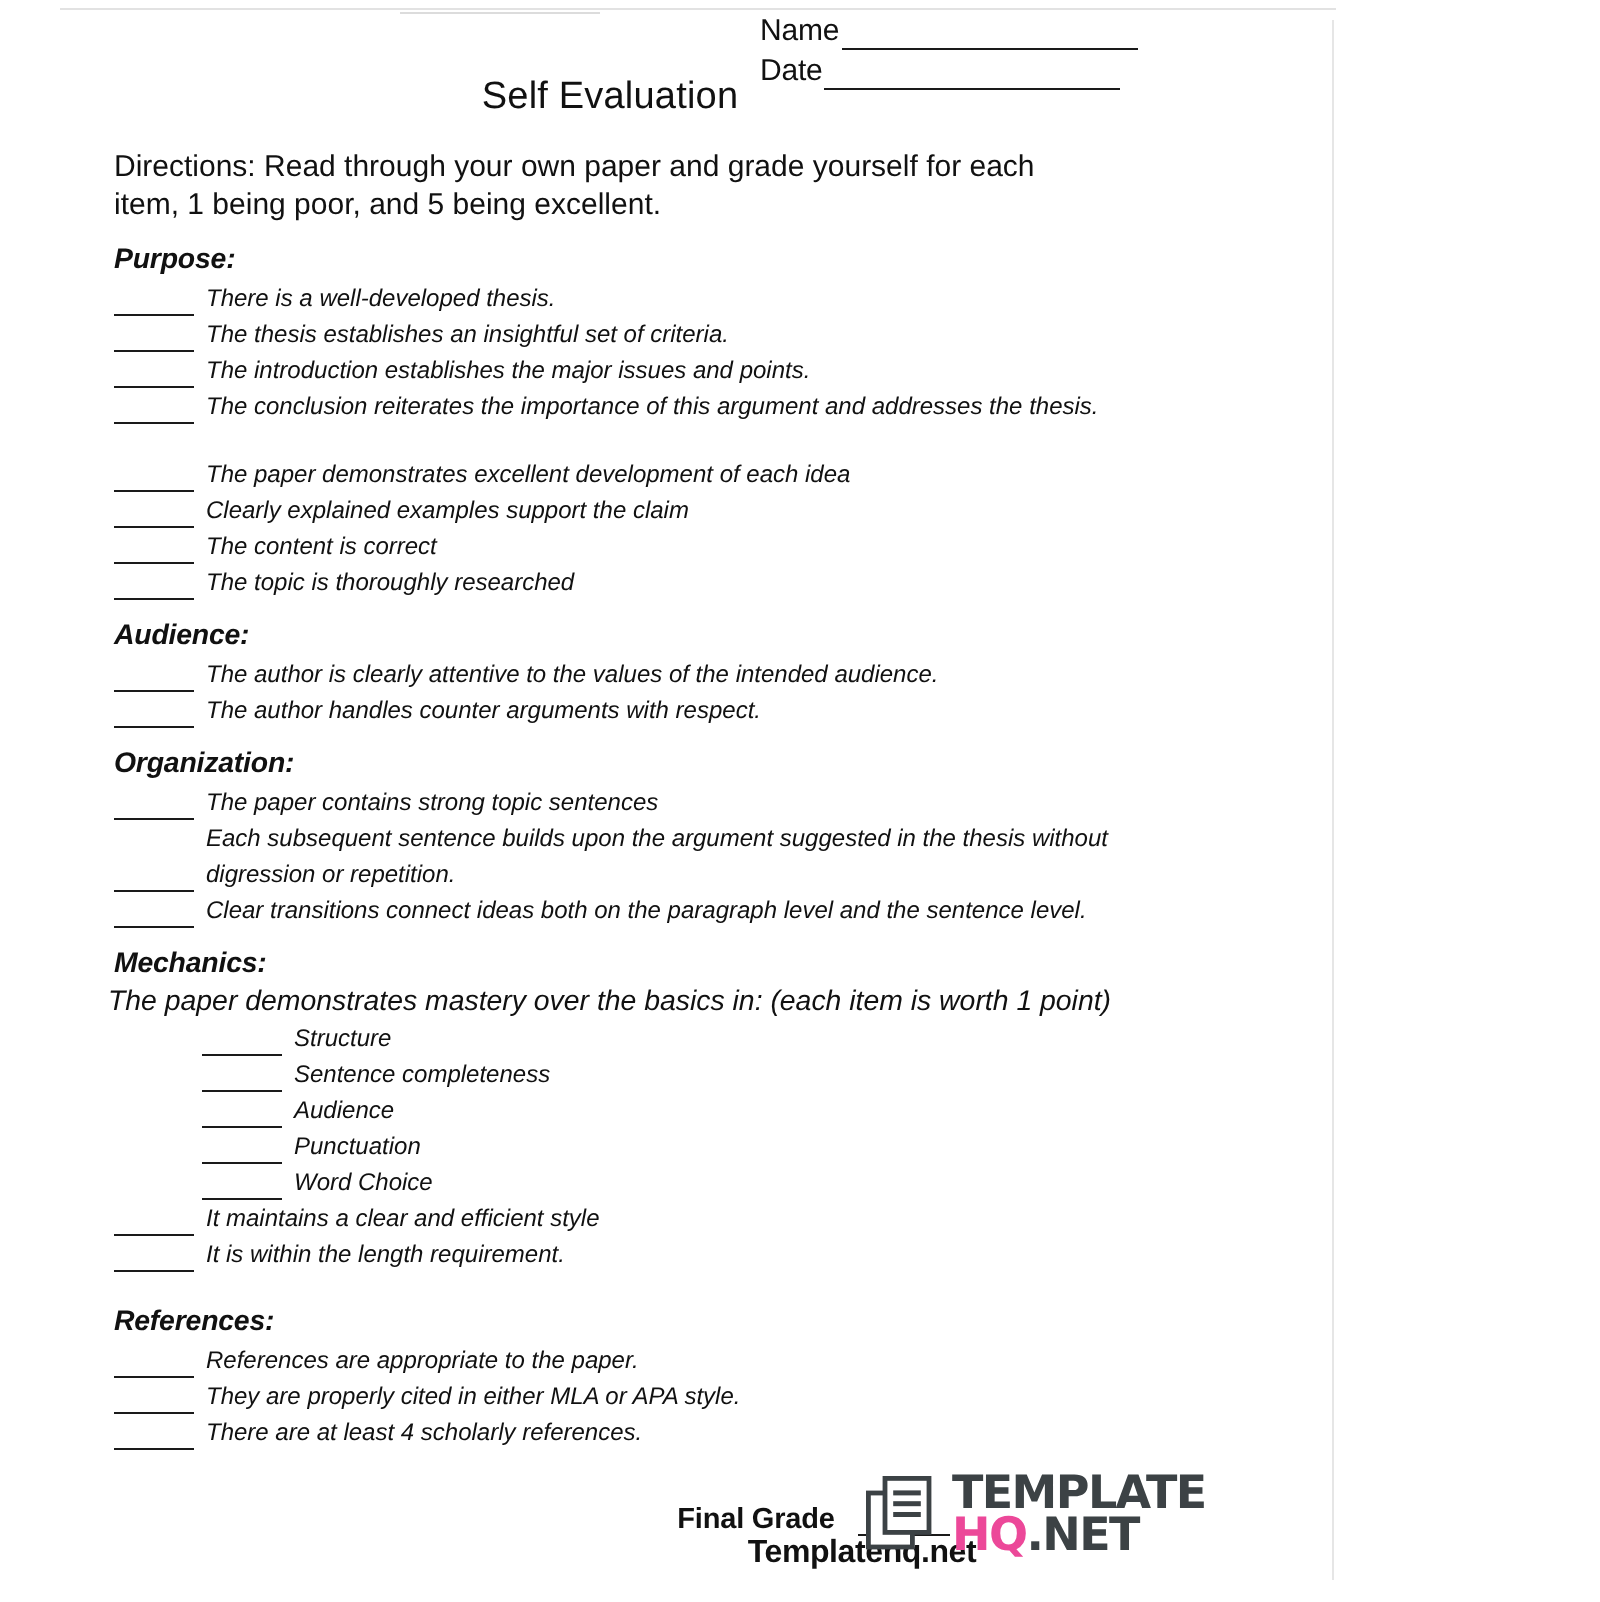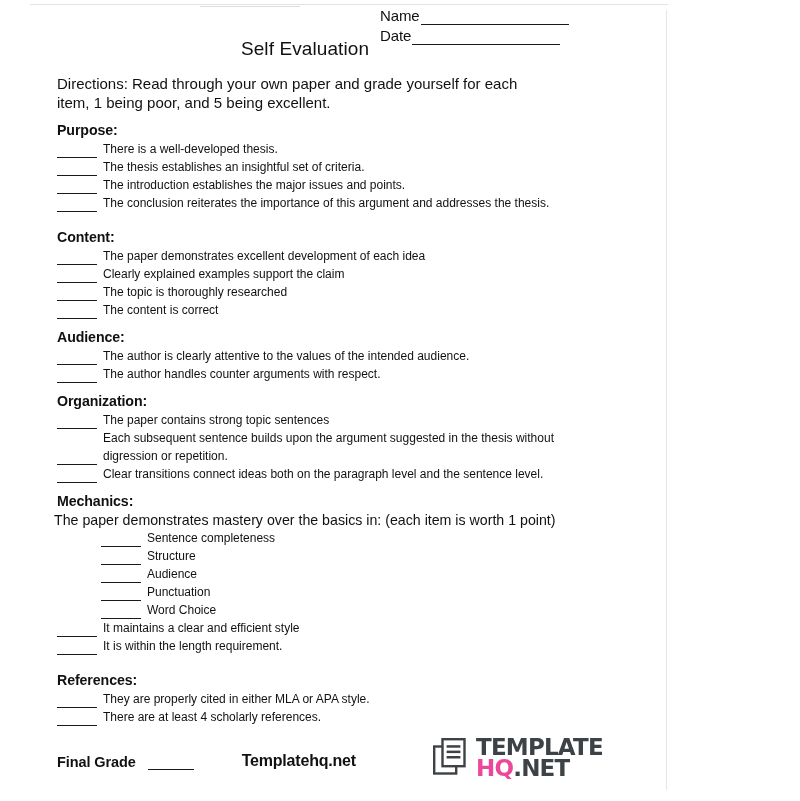--- a/index.html
+++ b/index.html
@@ -94,20 +94,21 @@
 
   
   .content {
     position: absolute;
     left: 57px;
     top: 121px;
     width: 520px;
   }
   .section {
     margin-bottom: 2px;
+    font-style: italic;
   }
   .section-title {
     font-weight: bold;
     font-size: 14.2px;
     line-height: 18px;
     letter-spacing: -0.1px;
     margin-bottom: 1px;
   }
   .section-note {
     font-size: 14.2px;
@@ -143,21 +144,22 @@
     height: 7px;
   }
 
   
   .footer {
     position: absolute;
     left: 57px;
     top: 752px;
     width: 700px;
     display: flex;
-    align-items: flex-end;
+    align-items: center;
+    flex-direction: column;
   }
   .final-grade {
     display: flex;
     align-items: flex-end;
     font-weight: bold;
     font-size: 14.5px;
     letter-spacing: -0.1px;
   }
   .final-grade .blank-fg {
     display: inline-block;
@@ -241,36 +243,35 @@
           <span class="blank"></span>
           <span class="item-text">The introduction establishes the major issues and points.</span>
         </div>
         <div class="item">
           <span class="blank"></span>
           <span class="item-text">The conclusion reiterates the importance of this argument and addresses the thesis.</span>
         </div>
       </div>
       <div class="section-gap"></div>
       <div class="section">
-        <div class="section-title">Content:</div>
         <div class="item">
           <span class="blank"></span>
           <span class="item-text">The paper demonstrates excellent development of each idea</span>
         </div>
         <div class="item">
           <span class="blank"></span>
           <span class="item-text">Clearly explained examples support the claim</span>
         </div>
         <div class="item">
           <span class="blank"></span>
+          <span class="item-text">The content is correct</span>
+        </div>
+        <div class="item">
+          <span class="blank"></span>
           <span class="item-text">The topic is thoroughly researched</span>
-        </div>
-        <div class="item">
-          <span class="blank"></span>
-          <span class="item-text">The content is correct</span>
         </div>
       </div>
       <div class="section-gap small"></div>
       <div class="section">
         <div class="section-title">Audience:</div>
         <div class="item">
           <span class="blank"></span>
           <span class="item-text">The author is clearly attentive to the values of the intended audience.</span>
         </div>
         <div class="item">
@@ -293,28 +294,28 @@
           <span class="blank"></span>
           <span class="item-text">Clear transitions connect ideas both on the paragraph level and the sentence level.</span>
         </div>
       </div>
       <div class="section-gap small"></div>
       <div class="section">
         <div class="section-title">Mechanics:</div>
         <div class="section-note">The paper demonstrates mastery over the basics in: (each item is worth 1 point)</div>
         <div class="item deep">
           <span class="blank"></span>
+          <span class="item-text">Structure</span>
+        </div>
+        <div class="item deep">
+          <span class="blank"></span>
           <span class="item-text">Sentence completeness</span>
         </div>
         <div class="item deep">
           <span class="blank"></span>
-          <span class="item-text">Structure</span>
-        </div>
-        <div class="item deep">
-          <span class="blank"></span>
           <span class="item-text">Audience</span>
         </div>
         <div class="item deep">
           <span class="blank"></span>
           <span class="item-text">Punctuation</span>
         </div>
         <div class="item deep">
           <span class="blank"></span>
           <span class="item-text">Word Choice</span>
         </div>
@@ -323,20 +324,24 @@
           <span class="item-text">It maintains a clear and efficient style</span>
         </div>
         <div class="item">
           <span class="blank"></span>
           <span class="item-text">It is within the length requirement.</span>
         </div>
       </div>
       <div class="section-gap"></div>
       <div class="section">
         <div class="section-title">References:</div>
+        <div class="item">
+          <span class="blank"></span>
+          <span class="item-text">References are appropriate to the paper.</span>
+        </div>
         <div class="item">
           <span class="blank"></span>
           <span class="item-text">They are properly cited in either MLA or APA style.</span>
         </div>
         <div class="item">
           <span class="blank"></span>
           <span class="item-text">There are at least 4 scholarly references.</span>
         </div>
       </div>
       <div class="section-gap small"></div>

